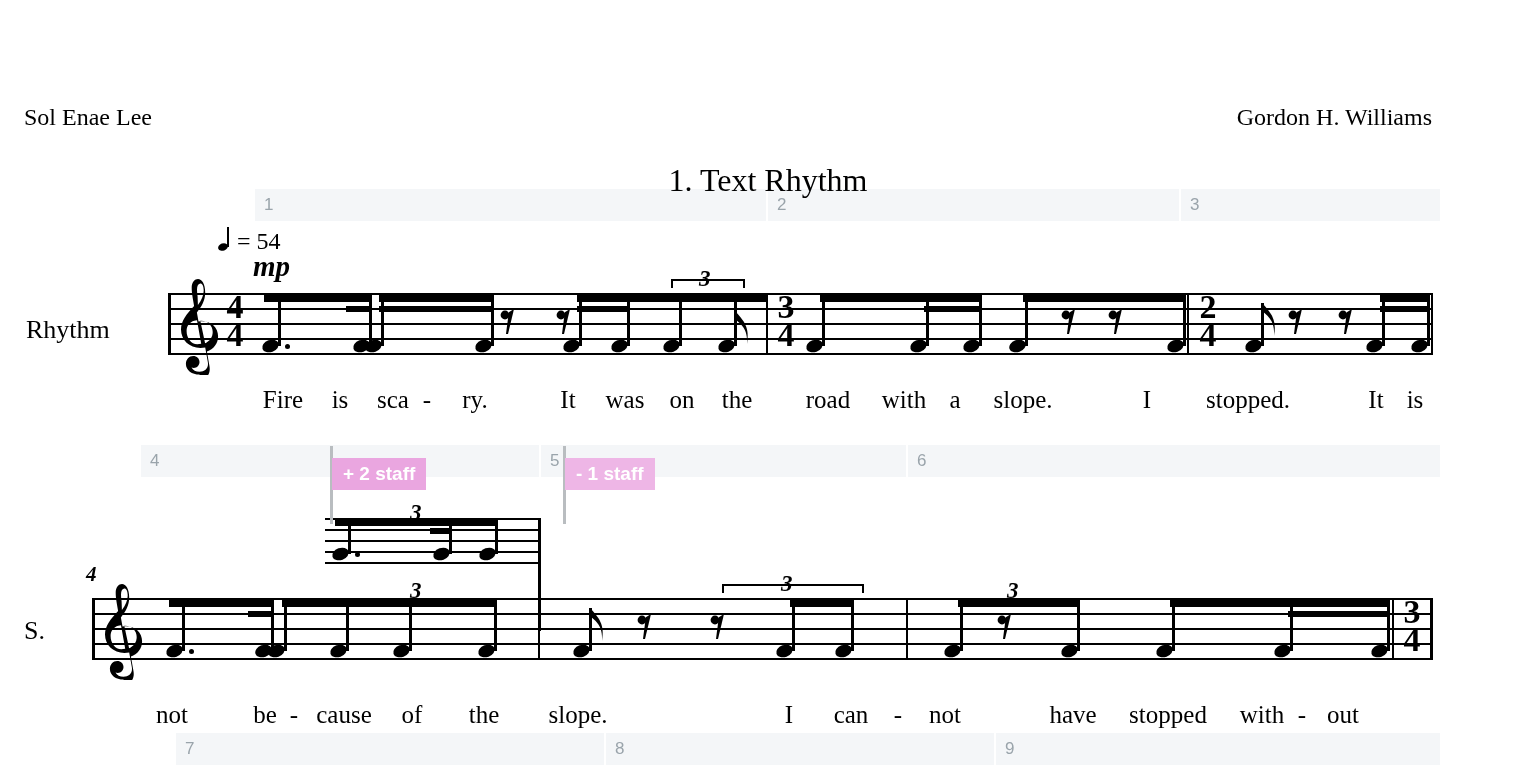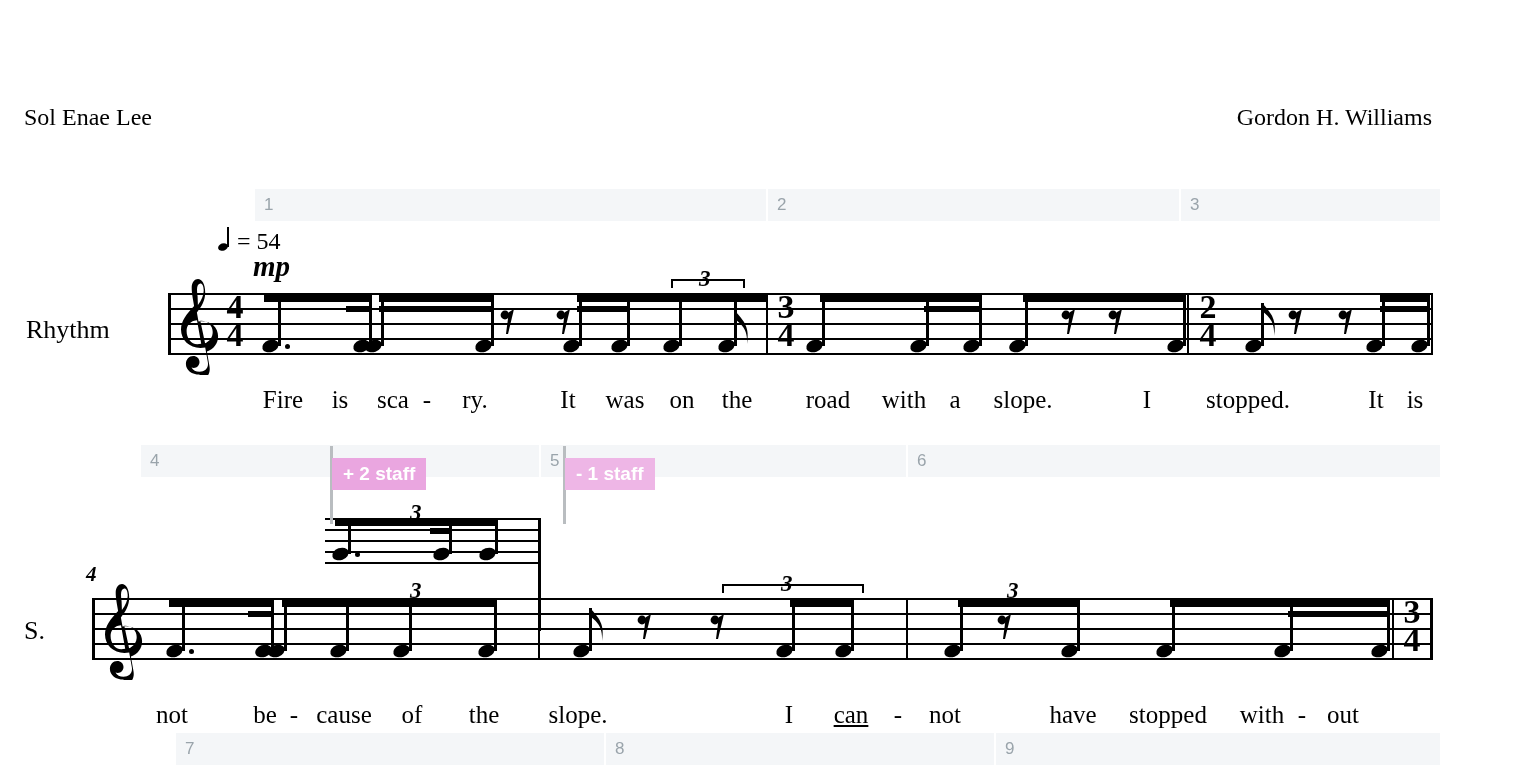--- a/index.html
+++ b/index.html
@@ -123,20 +123,21 @@
   .flag{position:absolute;font-size:0;line-height:0;}
   .flag svg{display:block;}
 </style>
 </head>
 <body>
 
 <div class="page">
 
   <div class="credit-left">Sol Enae Lee</div>
   <div class="credit-right">Gordon H. Williams</div>
+  <div class="movement-title">1. Text Rhythm</div>
 
   <div class="mstrip" style="left:255px;top:189px;width:1185px;">
     <div class="mbox" style="left:0px;width:513px;">
       <span>1</span>
     </div>
     <div class="mbox" style="left:513px;width:413px;">
       <span>2</span>
     </div>
     <div class="mbox" style="left:926px;width:259px;border-right:none;">
       <span>3</span>
@@ -462,21 +463,21 @@
 
     <div class="lyrics" style="left:0;top:689px;width:1536px;margin-top:12px;">
       <div class="lyric" style="left:172px;">not</div>
       <div class="lyric" style="left:265px;">be</div>
       <div class="lyric" style="left:294px;">-</div>
       <div class="lyric" style="left:344px;">cause</div>
       <div class="lyric" style="left:412px;">of</div>
       <div class="lyric" style="left:484px;">the</div>
       <div class="lyric" style="left:578px;">slope.</div>
       <div class="lyric" style="left:789px;">I</div>
-      <div class="lyric" style="left:851px;text-decoration:underline;">can</div>
+      <div class="lyric" style="left:851px;">can</div>
       <div class="lyric" style="left:898px;">-</div>
       <div class="lyric" style="left:945px;">not</div>
       <div class="lyric" style="left:1073px;">have</div>
       <div class="lyric" style="left:1168px;">stopped</div>
       <div class="lyric" style="left:1262px;">with</div>
       <div class="lyric" style="left:1302px;">-</div>
       <div class="lyric" style="left:1343px;">out</div>
     </div>
   </div>
 

